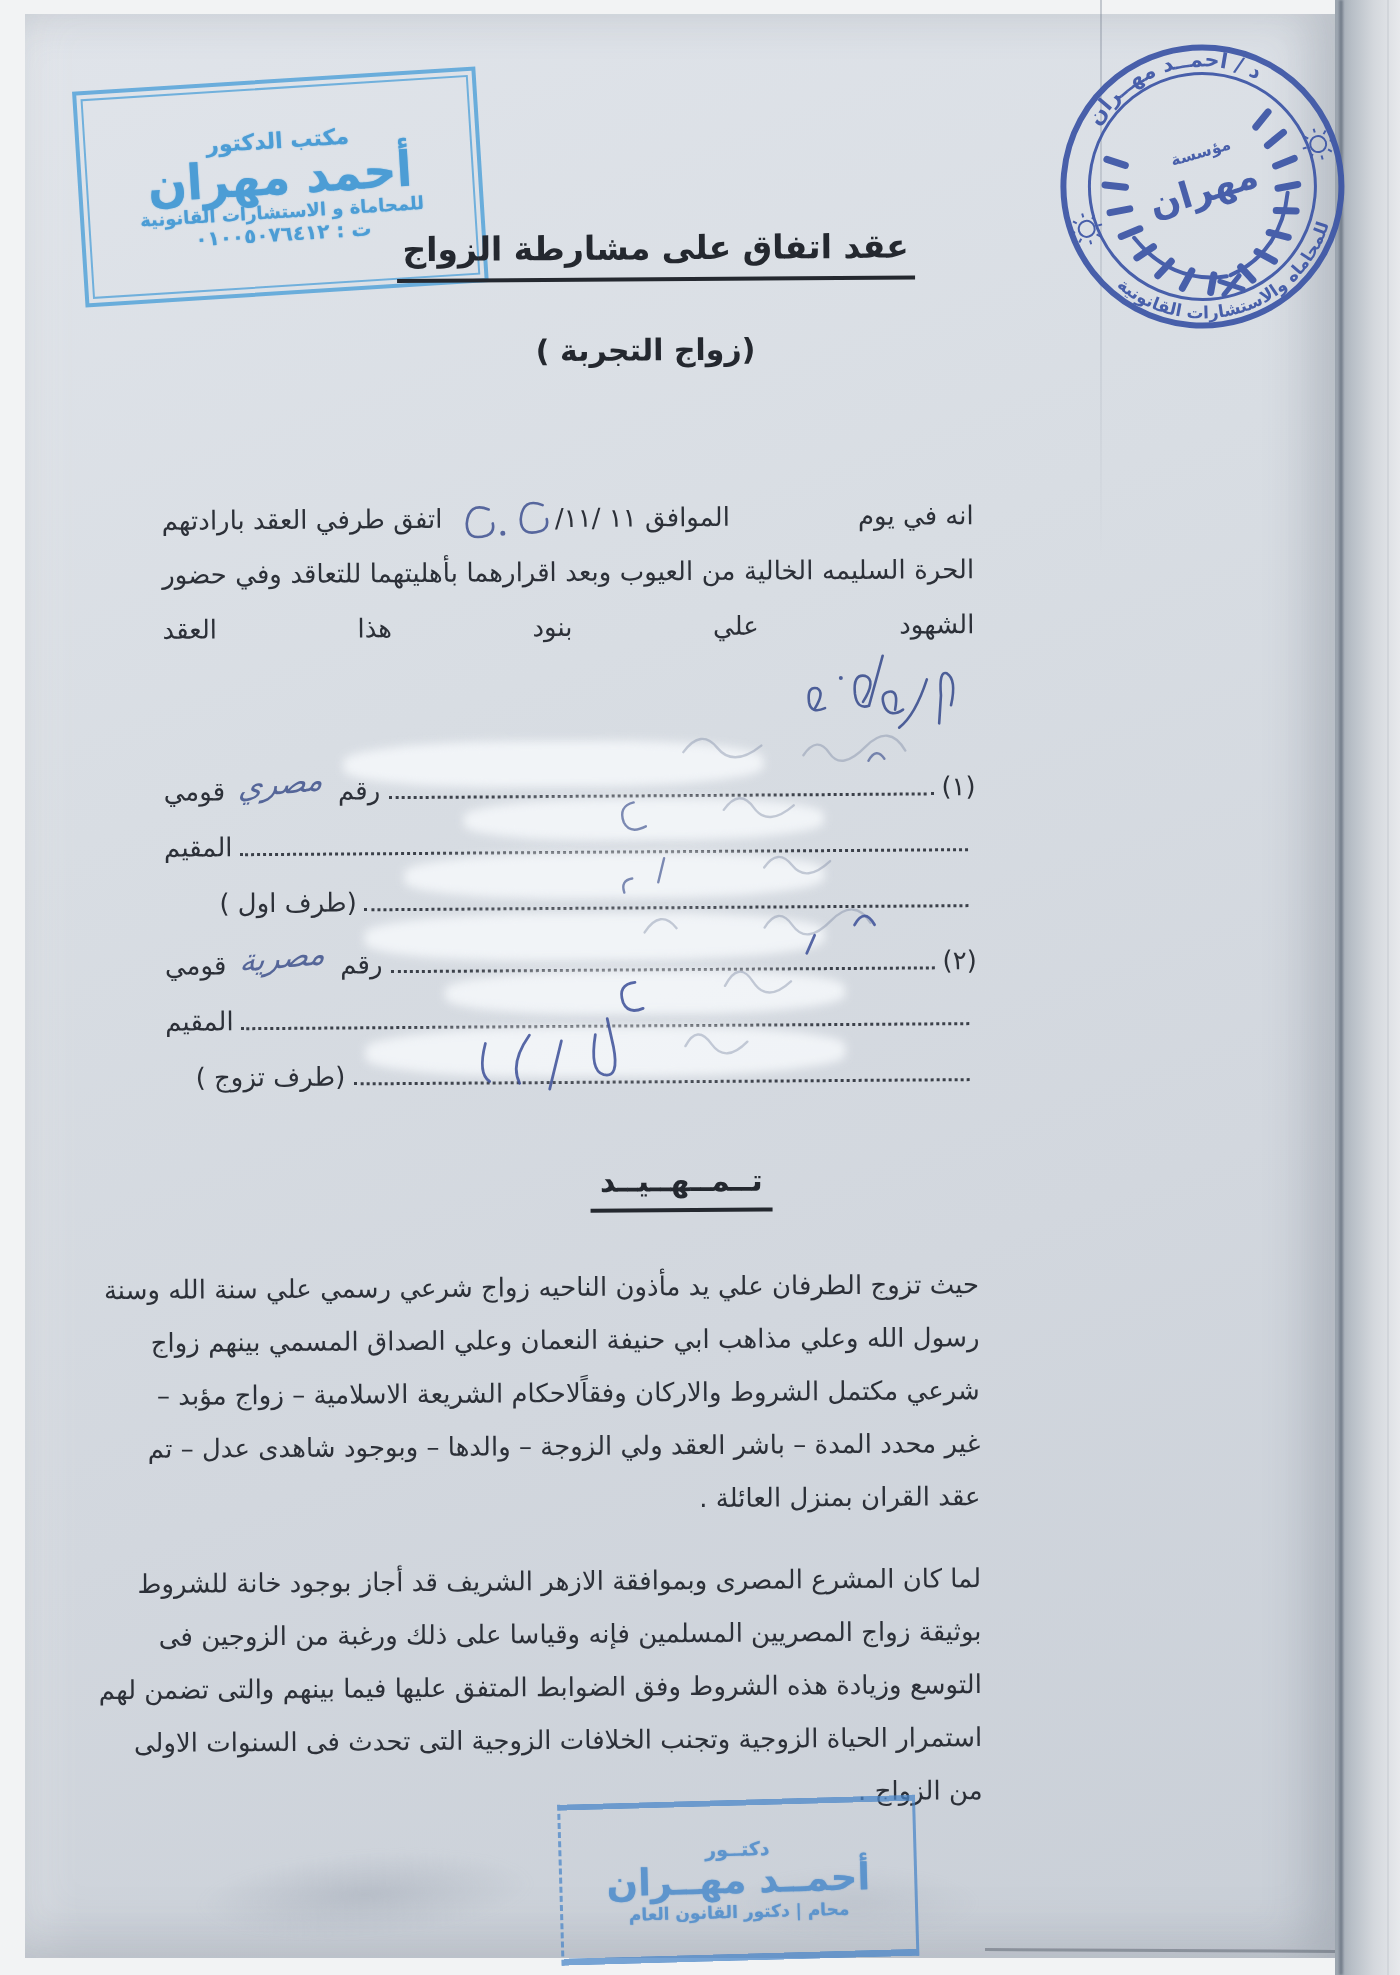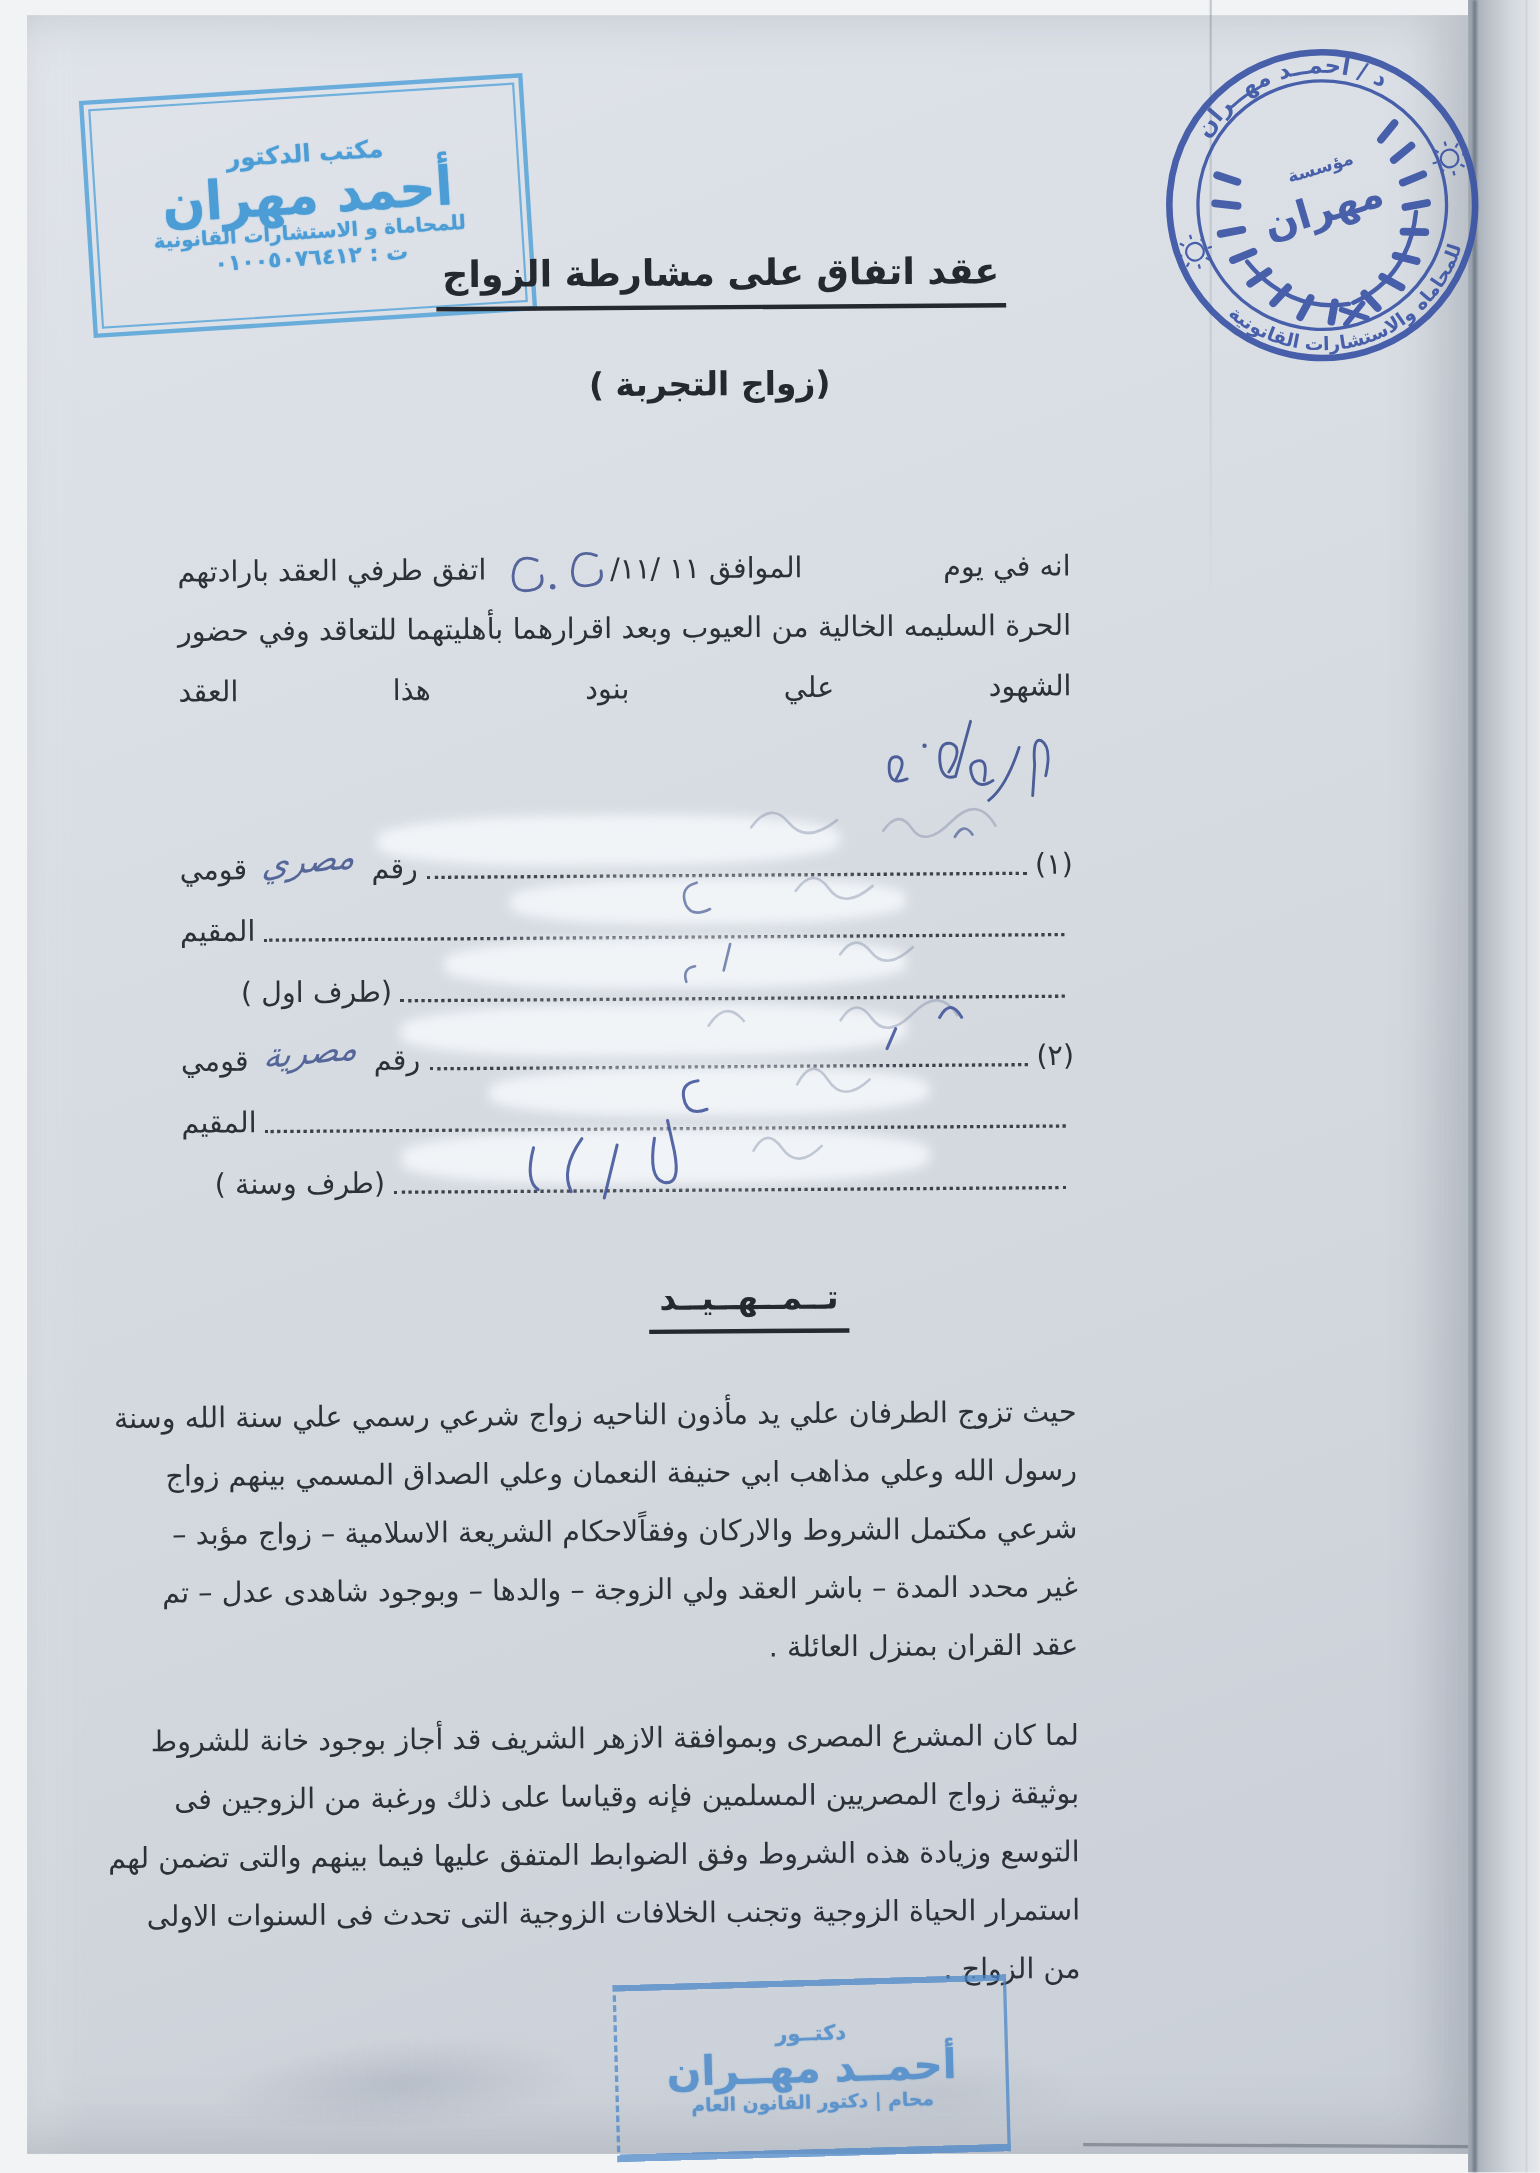--- a/index.html
+++ b/index.html
@@ -272,21 +272,21 @@
       <span class="lbl">رقم</span>
       <span class="ink">مصرية</span>
       <span class="lbl">قومي</span>
     </div>
     <div class="pline">
       <span class="dots"></span>
       <span class="lbl">المقيم</span>
     </div>
     <div class="pline">
       <span class="dots"></span>
-      <span class="lbl">(طرف وسنة )</span>
+      <span class="lbl">(طرف تزوج )</span>
       <span style="width:30px"></span>
     </div>
     <svg class="overlay" viewBox="0 0 812 220">
       <g stroke="#7b87a2" stroke-width="2.4" fill="none" opacity=".4" stroke-linecap="round">
         <path d="M600,26 q14,-22 28,-2 t38,-4 t40,2"></path>
         <path d="M480,30 q16,-24 32,-4"></path>
         <path d="M560,84 q14,-26 28,-4 t38,0"></path>
         <path d="M520,144 q12,-22 26,-2 t36,-2"></path>
       </g>
       <g stroke="#3c4f98" stroke-width="2.8" fill="none" opacity=".85" stroke-linecap="round">

